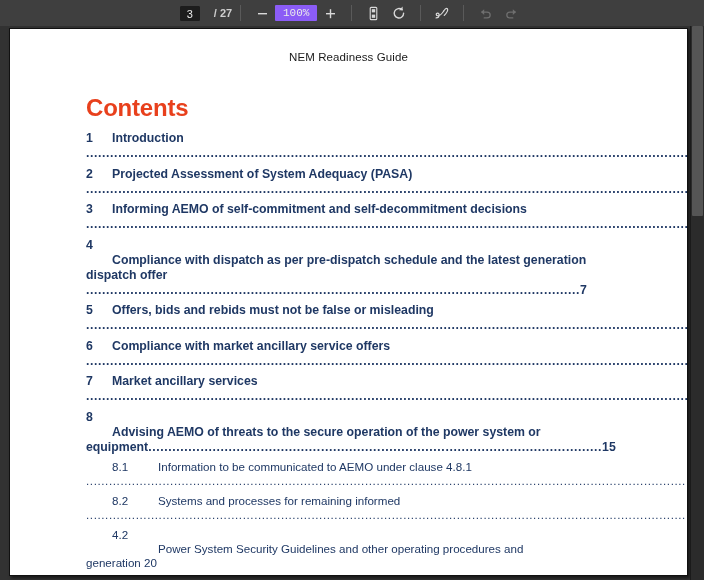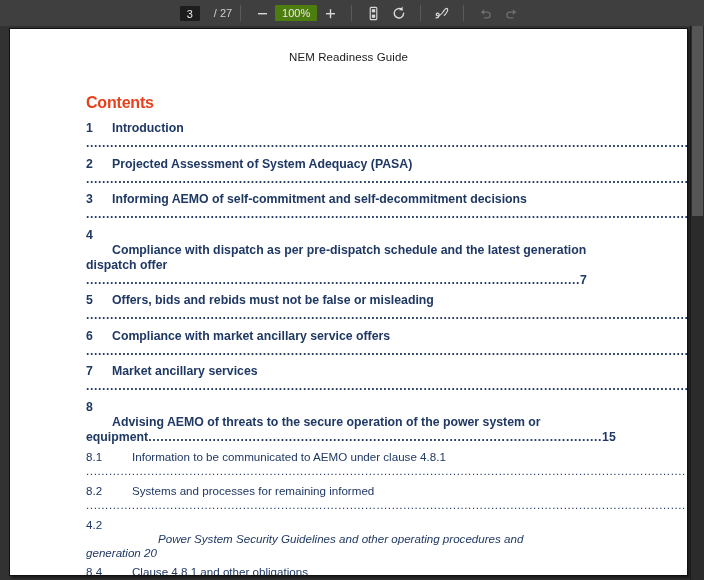--- a/index.html
+++ b/index.html
@@ -50,32 +50,34 @@
     border-radius: 1px;
     padding: 0;
     font-family: "Liberation Sans", sans-serif;
     display: inline-block;
   }
   .page-total {
     color: #cfcfcf;
     font-size: 11px;
     margin-left: 14px;
     white-space: nowrap;
+    font-weight: bold;
   }
   .zoom-field {
     min-width: 34px;
     height: 16px;
     line-height: 16px;
-    background: #4d7c0f;
+    background: #8b5cf6;
     color: #eaeaea;
     font-size: 11px;
     text-align: center;
     border-radius: 1px;
     padding: 0 4px;
     display: inline-block;
+    font-family: Liberation Mono, monospace;
   }
   .tb-btn {
     width: 22px;
     height: 22px;
     display: flex;
     align-items: center;
     justify-content: center;
     color: #d9d9d9;
     font-size: 15px;
     line-height: 1;
@@ -128,21 +130,21 @@
   
   #doc-header {
     text-align: center;
     color: #1a1a1a;
     font-size: 11.5px;
     margin-top: 22px;
     letter-spacing: 0.1px;
   }
   #contents-heading {
     color: #e8401c;
-    font-size: 16px;
+    font-size: 24px;
     font-weight: bold;
     margin: 31px 0 0 76px;
     letter-spacing: -0.2px;
   }
   #toc {
     margin: 9px 0 0 76px;
     width: 532px;
     color: #1f3864;
     font-size: 12.3px;
   }
@@ -153,38 +155,38 @@
   }
   .toc-row.lvl1 { font-weight: bold; }
   .toc-row.lvl2 { font-weight: normal; font-size: 11.6px; }
   .toc-num {
     display: inline-block;
     width: 26px;
     vertical-align: top;
   }
   .lvl2 .toc-num {
     width: 46px;
+    margin-left: 26px;
   }
   .lvl1 .toc-body, .lvl2 .toc-body {
     display: inline;
   }
   .dots {
     letter-spacing: 0.6px;
   }
   .pg {
     font-variant-numeric: tabular-nums;
   }
   
   .toc-row.wrap .toc-body {
     display: block;
     margin-left: 26px;
   }
   .toc-row.wrap.lvl2 .toc-body {
     margin-left: 72px;
-    font-style: italic;
   }
   .wrap-line2 {
     display: block;
     margin-left: -26px;
   }
   .toc-row.wrap.lvl2 .wrap-line2 {
     margin-left: -72px;
   }
 </style>
 </head>

